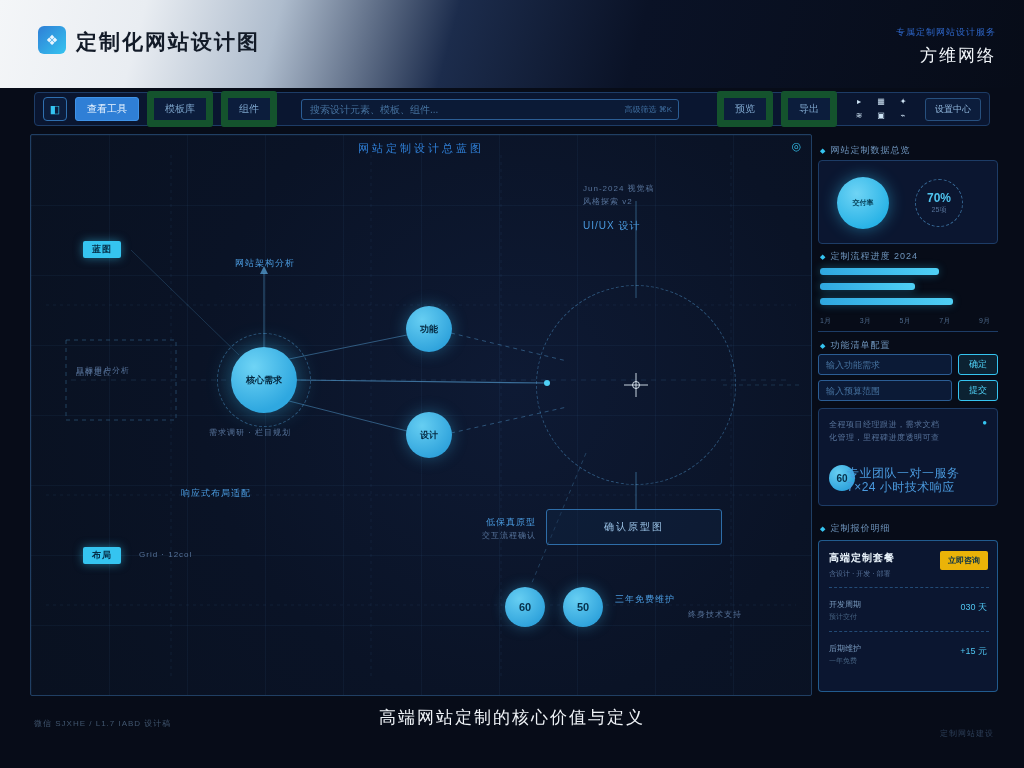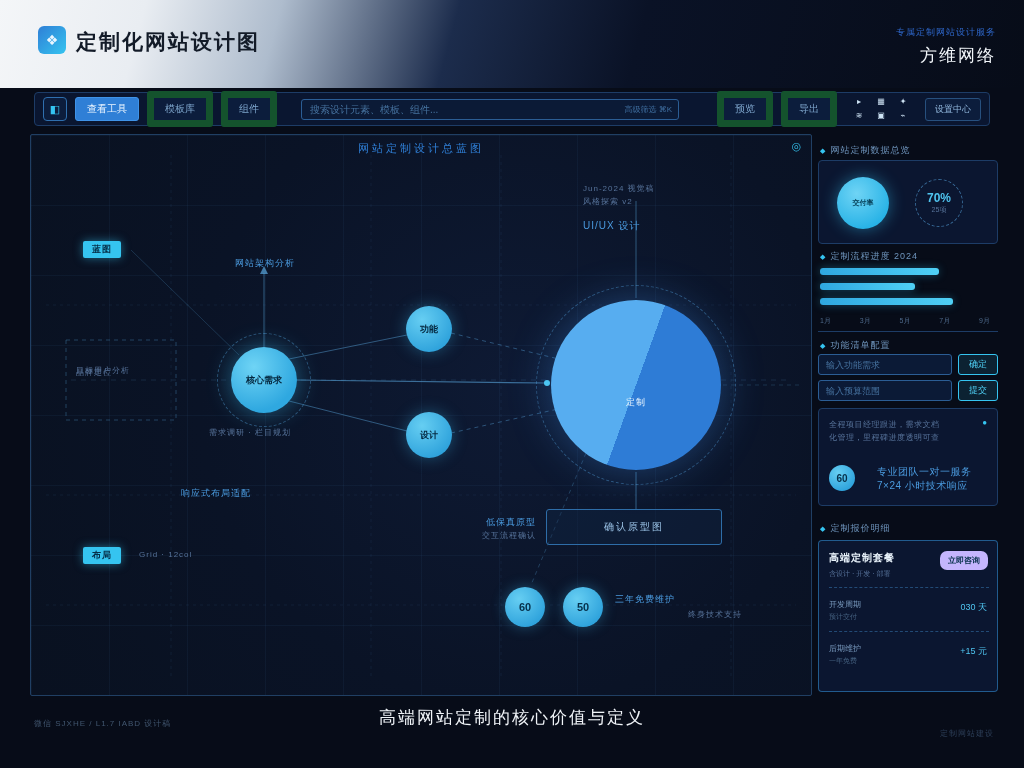--- a/index.html
+++ b/index.html
@@ -151,29 +151,29 @@
   }
   .note-card { left:0; top:272px; width:180px; height:98px; padding:9px 10px; }
   .note-line { font-size:8px; color:#567299; line-height:13px; letter-spacing:.5px; }
   .note-dot { position:absolute; right:10px; top:9px; color:#35c4f0; font-size:8px; }
   .note-badge {
     position:absolute; left:10px; top:56px; width:26px; height:26px; border-radius:50%;
     background:radial-gradient(circle at 35% 30%, #66cef2, #2fa3dc 75%);
     color:#06304a; font-size:10px; font-weight:bold;
     display:flex; align-items:center; justify-content:center;
   }
-  .note-blue { position:absolute; left:58px; font-size:10px; color:#4a9ade; letter-spacing:.5px; }
+  .note-blue { position:absolute; left:28px; font-size:12px; color:#4a9ade; letter-spacing:.5px; }
   .price-card { left:0; top:404px; width:180px; height:152px; border:1px solid rgba(53,150,220,.55); }
   .price-head { position:absolute; left:10px; top:10px; }
   .price-title { font-size:10px; color:#e8f2fa; font-weight:bold; letter-spacing:1px; }
   .price-sub { font-size:7px; color:#567299; margin-top:4px; }
   .price-btn {
     position:absolute; right:9px; top:10px; width:48px; height:19px;
-    background:#c4b5fd; color:#06304a; font-size:8px; font-weight:bold;
-    border:none; border-radius:7px; cursor:pointer;
+    background:#eab308; color:#06304a; font-size:8px; font-weight:bold;
+    border:none; border-radius:2px; cursor:pointer;
     font-family:"Liberation Sans", sans-serif;
   }
   .price-div { position:absolute; left:10px; width:160px; border-top:1px dashed #224a75; }
   .price-row-label { position:absolute; left:10px; font-size:8px; color:#7899bd; }
   .price-row-sub { position:absolute; left:10px; font-size:7px; color:#44607f; }
   .price-row-val { position:absolute; right:10px; font-size:9px; color:#4fc4ef; }
 
   
   .footer-center { left:0; top:706px; width:1024px; text-align:center; font-size:17px; color:#f0f4f8; letter-spacing:2px; }
   .footer-left { left:34px; top:718px; font-size:8px; color:#41566f; letter-spacing:1px; }
@@ -265,23 +265,20 @@
 
   <div class="abs tag" style="left:52px; top:106px;">蓝图</div>
   <div class="abs tag" style="left:52px; top:412px;">布局</div>
 
   <div class="abs ring ring-core"></div>
   <div class="abs node node-core">核心需求</div>
   <div class="abs node node-small node-a">功能</div>
   <div class="abs node node-small node-b">设计</div>
 
   <div class="abs ring ring-pie"></div>
-  <div class="abs pie">
-    <span class="pie-center" style="margin-top:34px;">定制</span>
-  </div>
 
   <div class="abs proto-box">确认原型图</div>
 
   <div class="abs node stat-circle stat-1">60</div>
   <div class="abs node stat-circle stat-2">50</div>
 
   <div class="abs ann-blue" style="left:168px; top:122px; width:132px; text-align:center;">网站架构分析</div>
   <div class="abs ann-gray" style="left:45px; top:232px;">品牌定位</div>
   <div class="abs ann-gray" style="left:45px; top:230px;">目标用户分析</div>
   <div class="abs ann-gray" style="left:178px; top:292px; width:120px;">需求调研 · 栏目规划</div>

